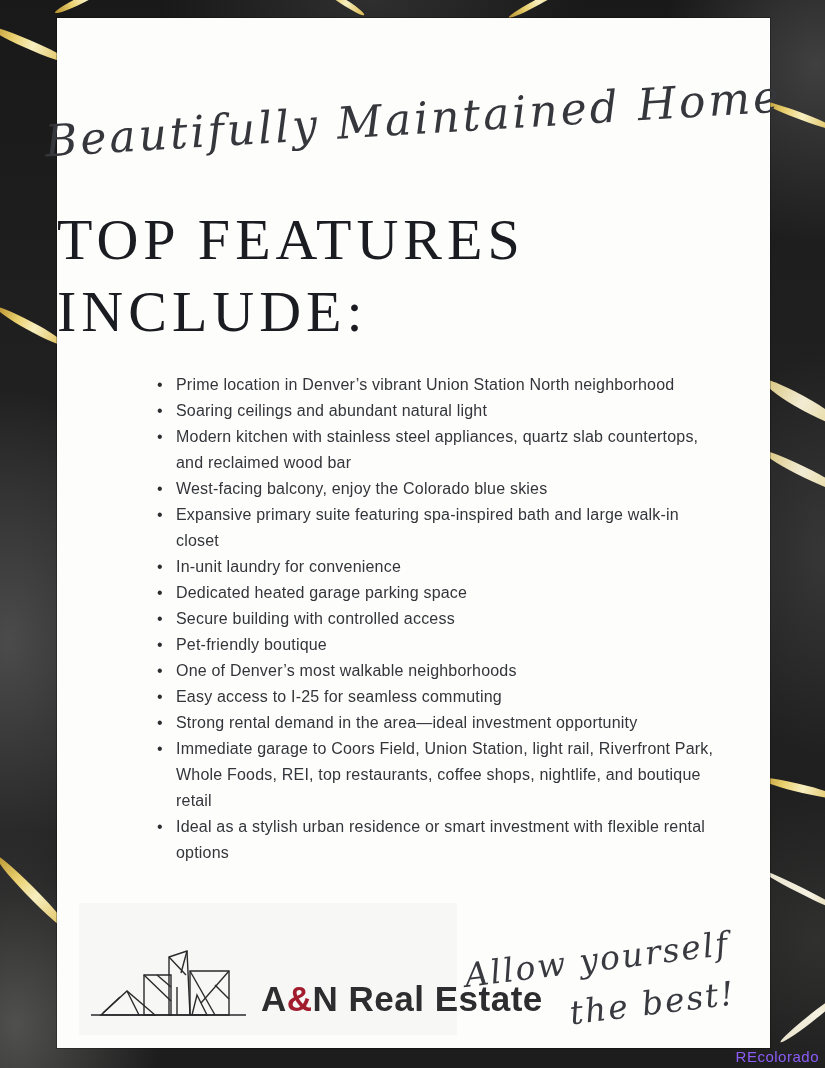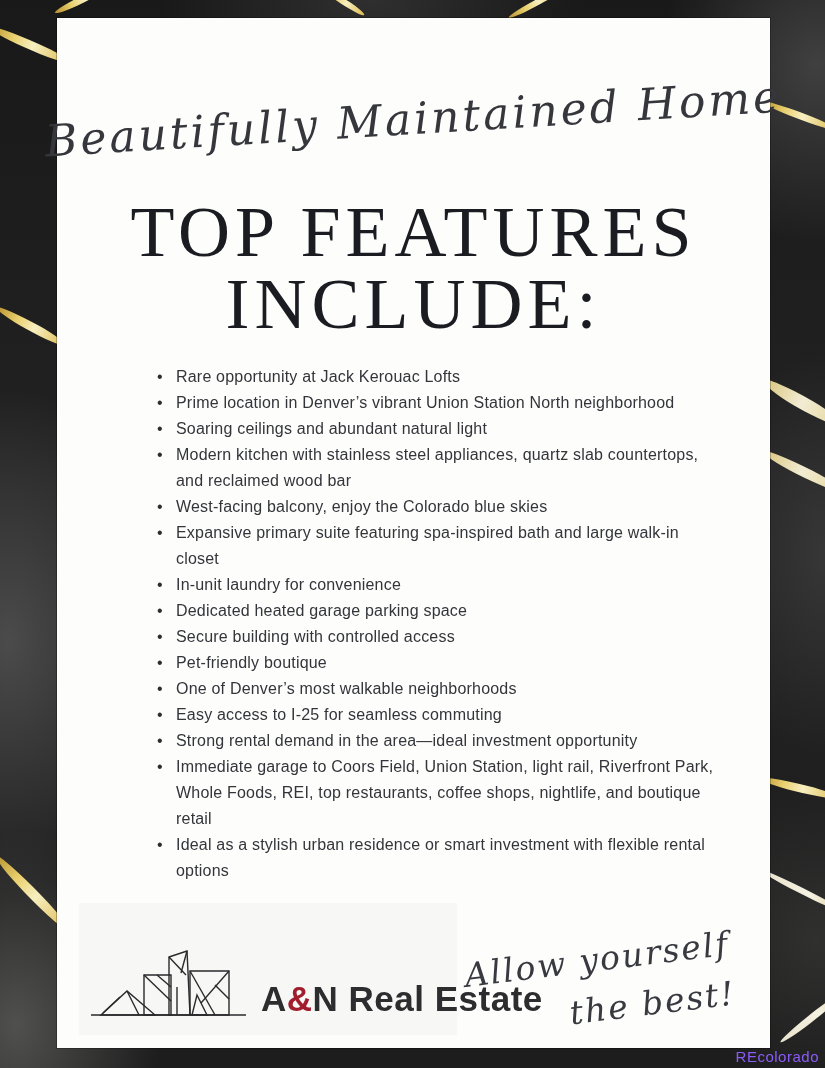--- a/index.html
+++ b/index.html
@@ -30,23 +30,23 @@
     position:absolute;left:57px;top:18px;width:713px;height:1030px;
     background:#fdfdfc;box-shadow:0 0 0 1px rgba(0,0,0,.25);
   }
   .script-title{
     margin-top:50px;height:100px;display:flex;align-items:center;justify-content:center;
     transform:rotate(-3.5deg);
     font-family:"DejaVu Serif",serif;font-style:italic;font-weight:400;
     font-size:44px;letter-spacing:3px;color:#36373c;white-space:nowrap;
   }
   .heading{
-    margin-top:28px;text-align:center;
+    margin-top:36px;
     font-family:"Liberation Serif",serif;font-weight:400;
-    font-size:72px;line-height:72px;letter-spacing:5px;color:#1b1c21;
+    font-size:58px;line-height:72px;letter-spacing:5px;color:#1b1c21;
   }
   .features{
     margin:24px 0 0 100px;width:560px;list-style:none;padding:0;
     font-size:16px;line-height:26px;letter-spacing:.2px;color:#34353a;
   }
   .features li{position:relative;padding-left:19px;}
   .features li::before{
     content:"•";position:absolute;left:0;top:0;color:#2c2d31;font-size:16px;
   }
   
@@ -91,21 +91,20 @@
 <div class="card">
 
   <div class="script-title">Beautifully Maintained Home</div>
 
   <div class="heading">
     <div>TOP FEATURES</div>
     <div>INCLUDE:</div>
   </div>
 
   <ul class="features">
-    <li>Rare opportunity at Jack Kerouac Lofts</li>
     <li>Prime location in Denver’s vibrant Union Station North neighborhood</li>
     <li>Soaring ceilings and abundant natural light</li>
     <li>Modern kitchen with stainless steel appliances, quartz slab countertops, and reclaimed wood bar</li>
     <li>West-facing balcony, enjoy the Colorado blue skies</li>
     <li>Expansive primary suite featuring spa-inspired bath and large walk-in closet</li>
     <li>In-unit laundry for convenience</li>
     <li>Dedicated heated garage parking space</li>
     <li>Secure building with controlled access</li>
     <li>Pet-friendly boutique</li>
     <li>One of Denver’s most walkable neighborhoods</li>

